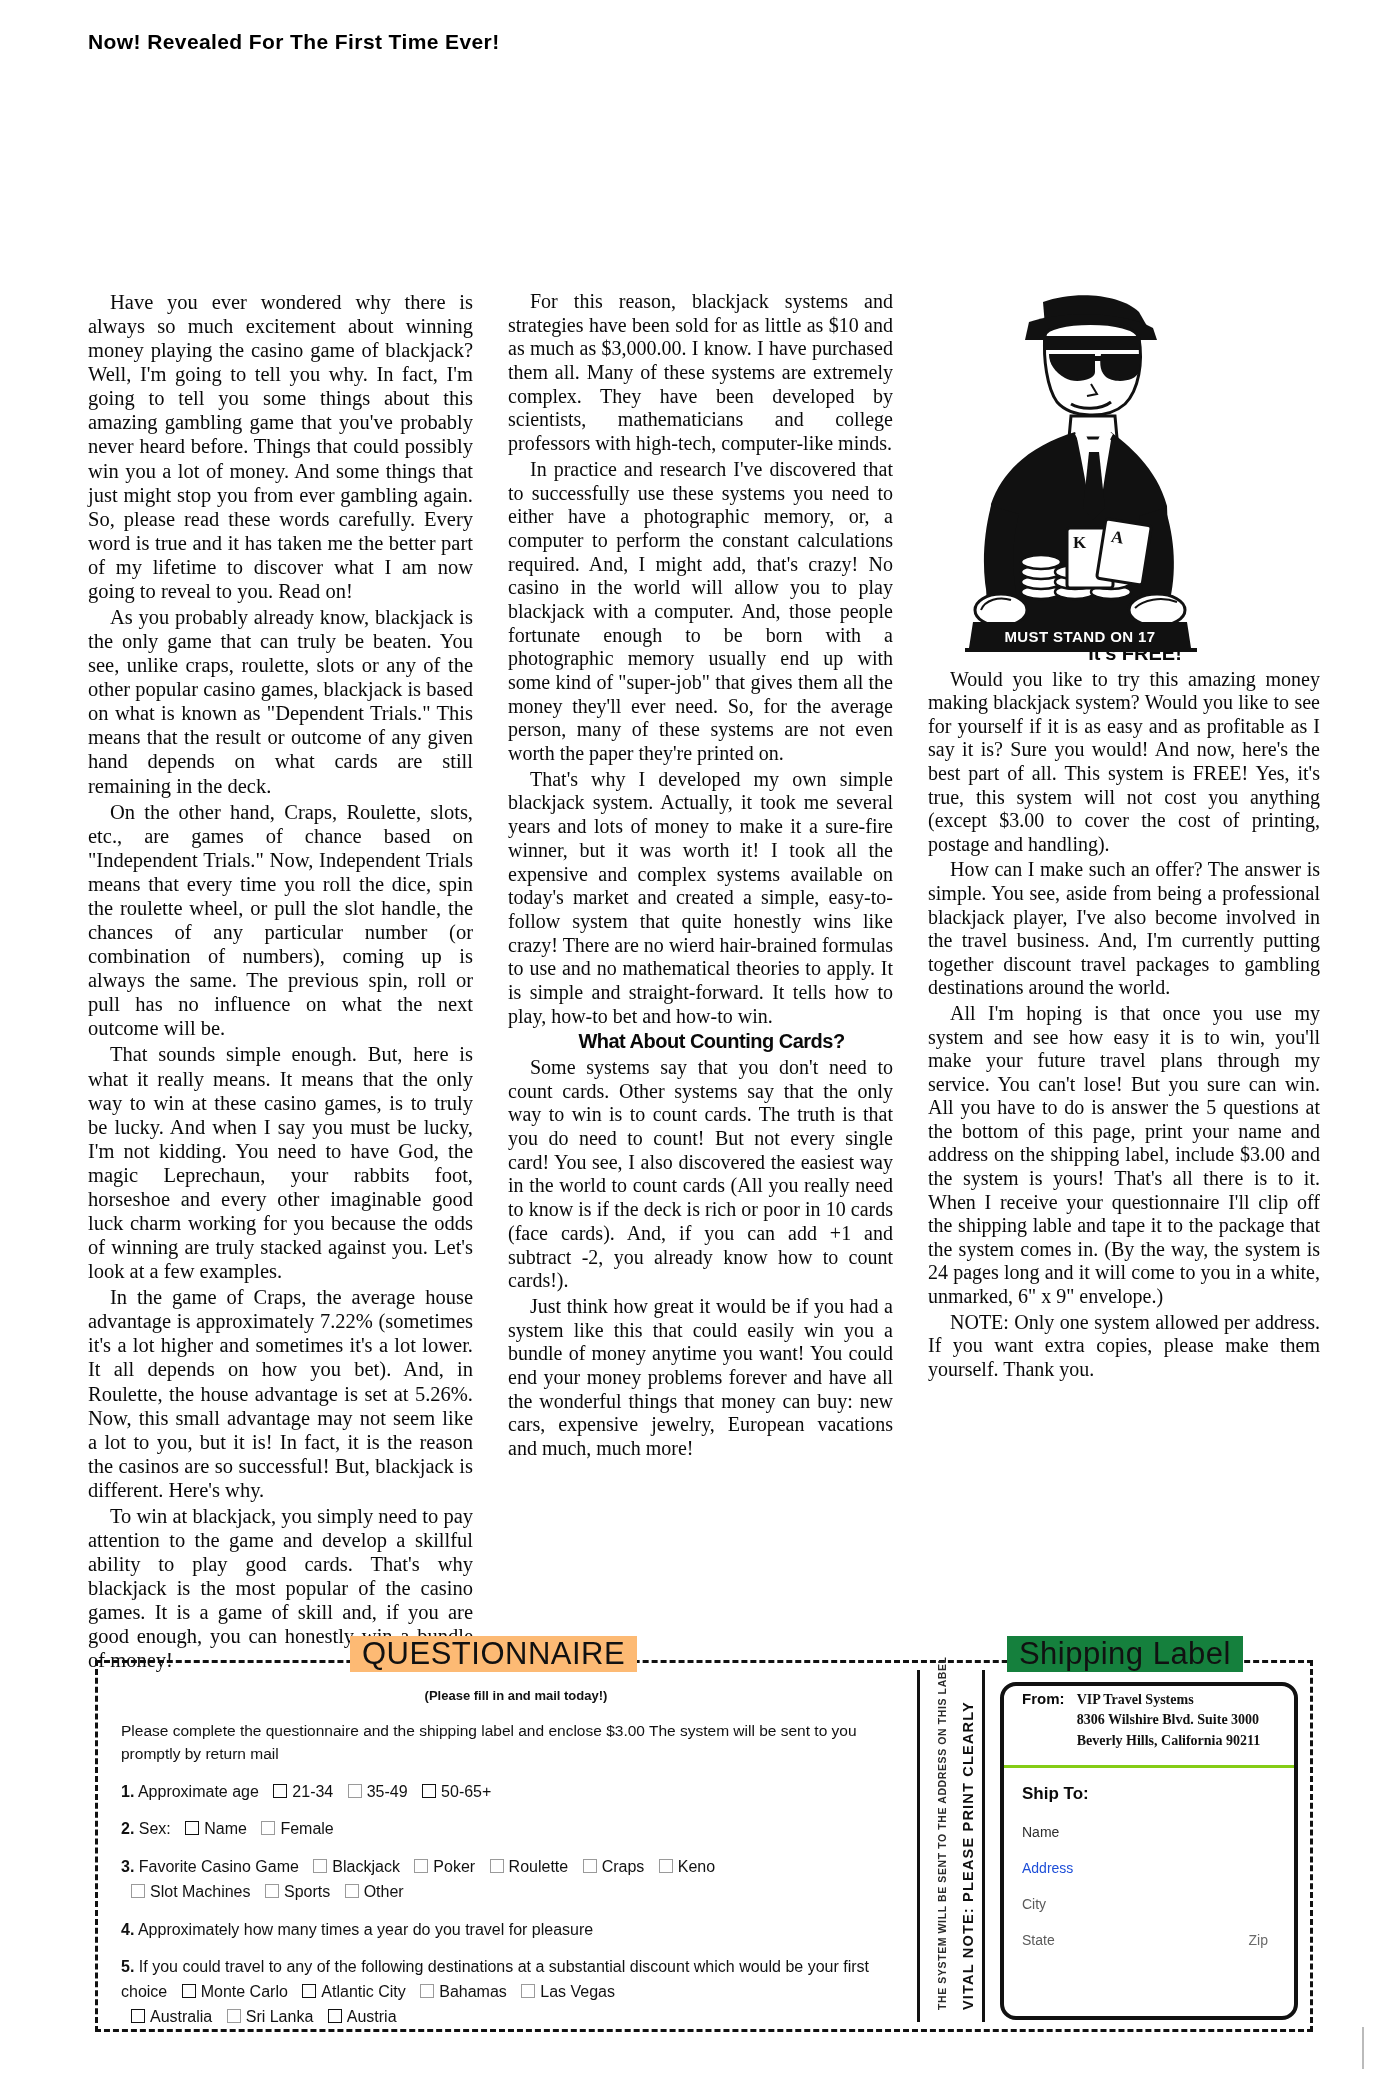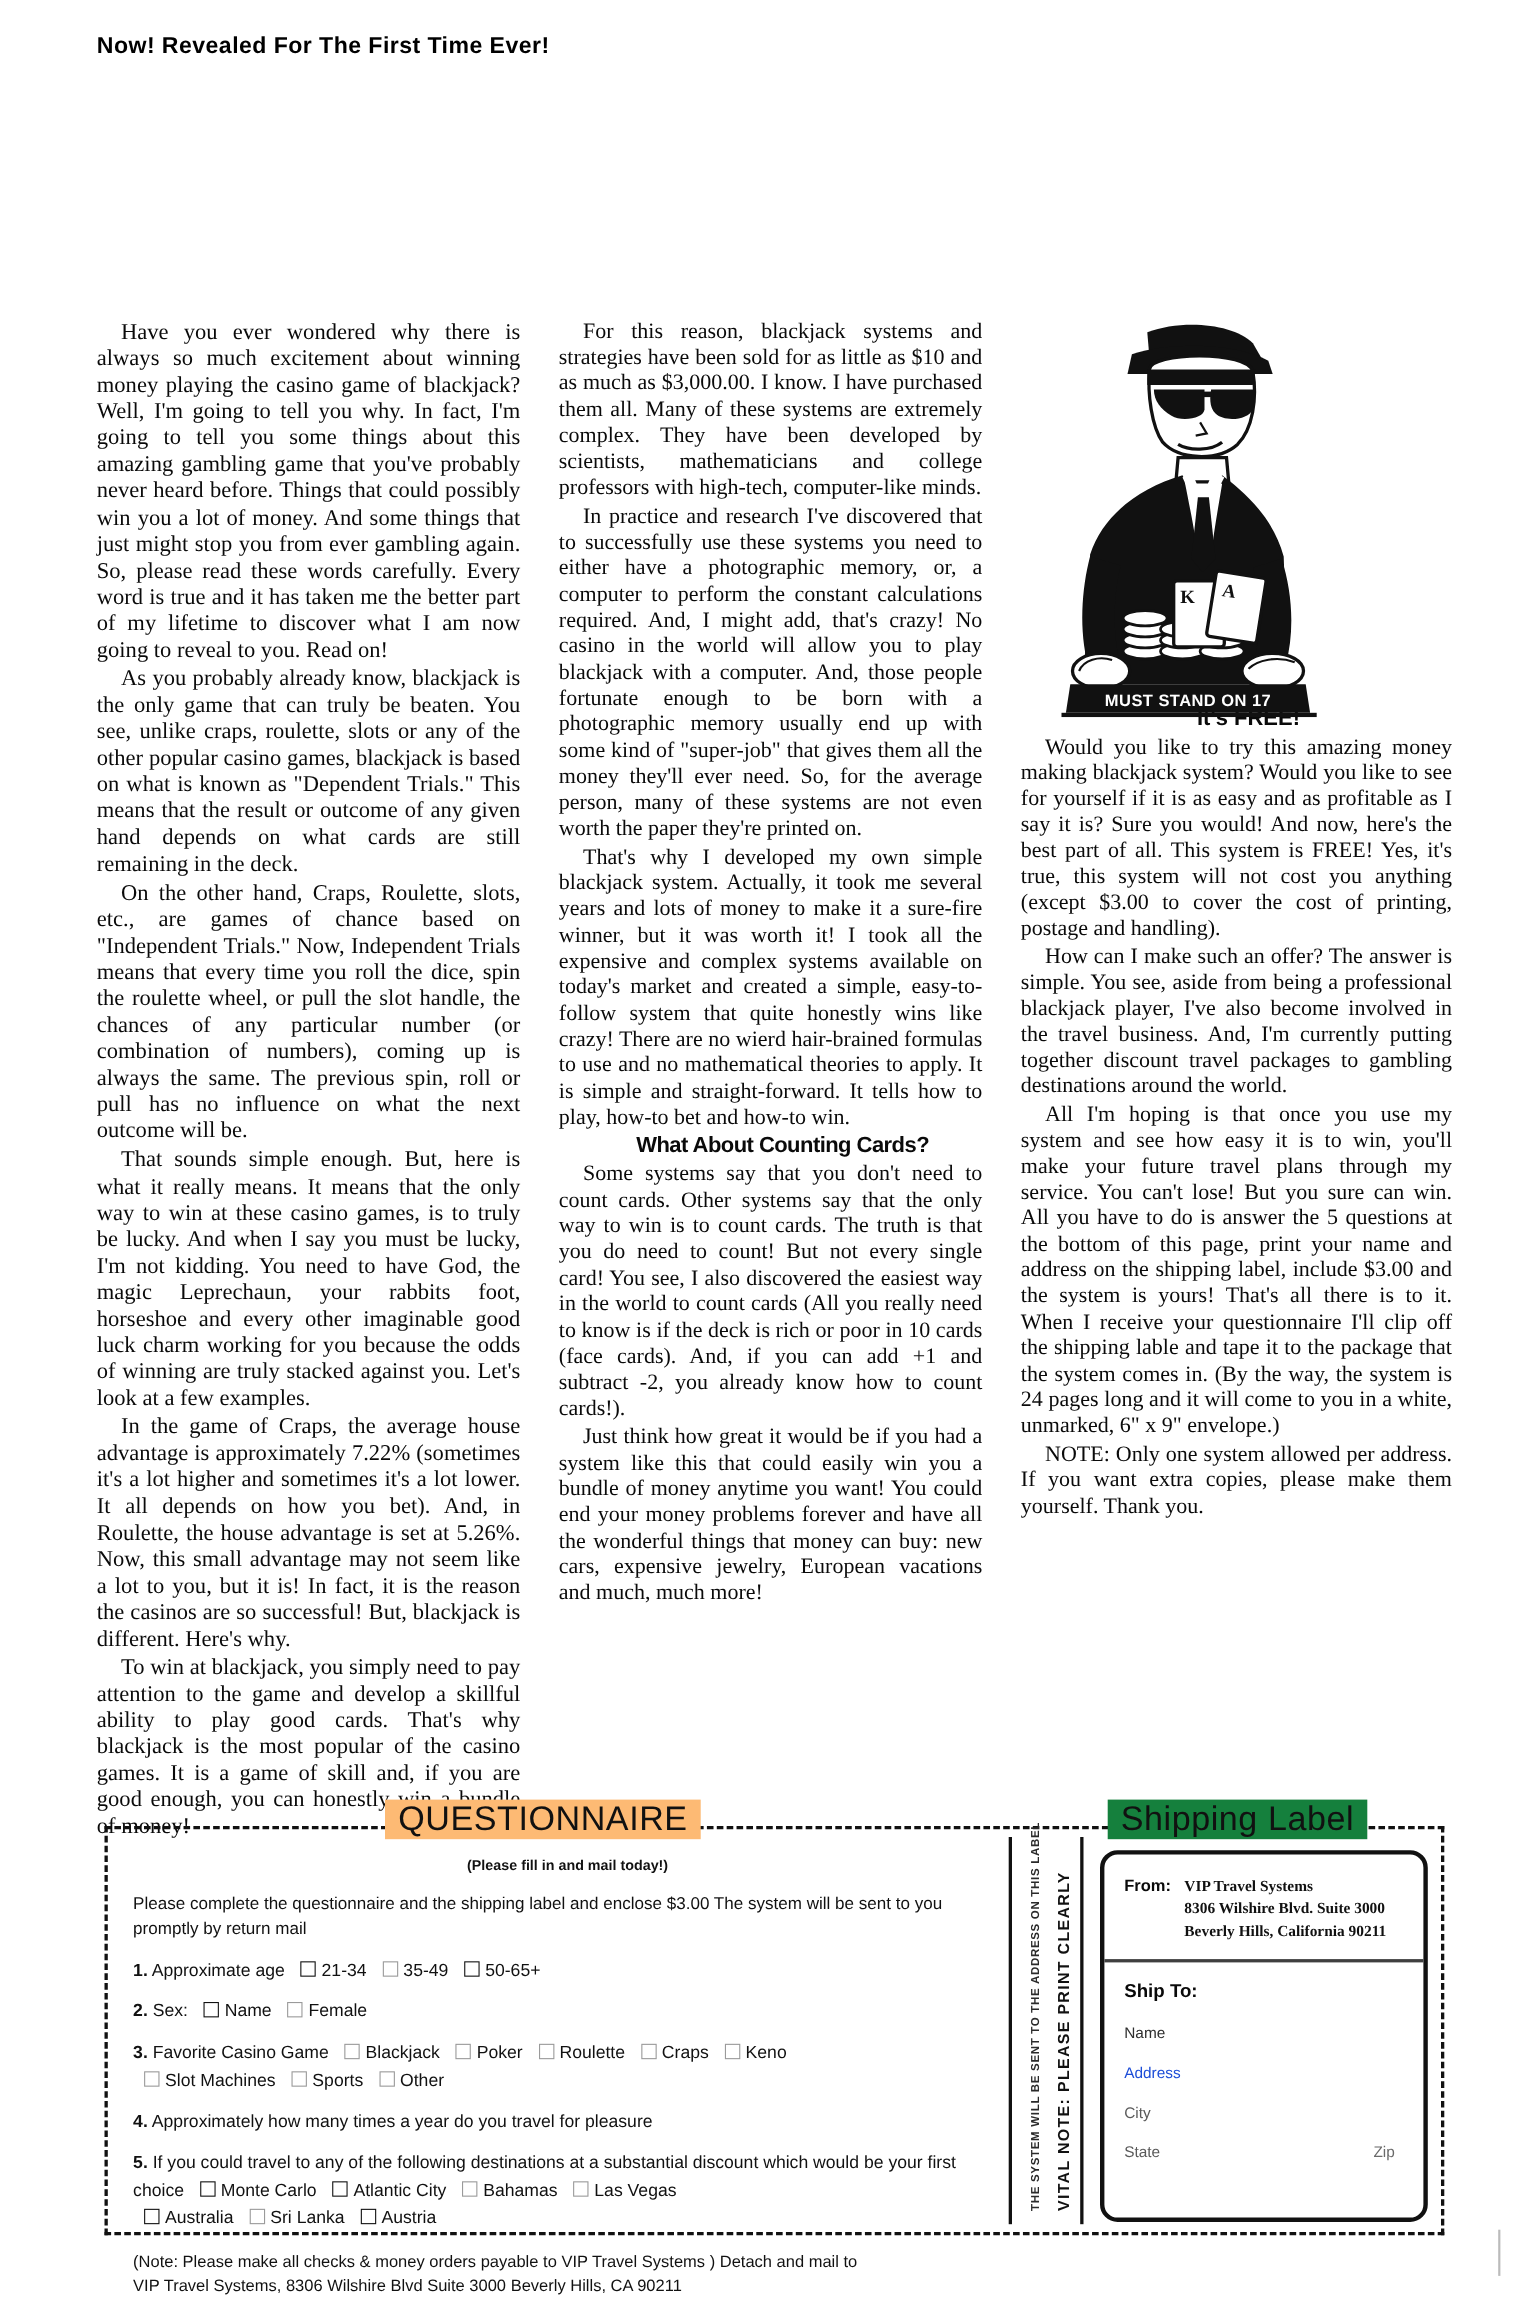--- a/index.html
+++ b/index.html
@@ -141,22 +141,22 @@
   .vstrip .v1{left:40px;top:340px;font-size:14.5px;letter-spacing:1.2px;}
   .vstrip .v2{left:16px;top:340px;font-size:10.5px;letter-spacing:.6px;color:#2a2a2a;}
 
   
   .ship{
     position:absolute;left:905px;top:22px;width:290px;height:330px;
     border:4px solid #111;border-radius:16px;
     font-family:"Liberation Sans", sans-serif;
   }
   .ship .from{
-    padding:20px 0 14px 18px;
-    border-bottom:3px solid #404040;
+    padding:4px 0 14px 18px;
+    border-bottom:3px solid #84cc16;
     font-size:15px;
   }
   .ship .from .lbl{font-weight:bold;display:inline-block;vertical-align:top;margin-right:8px;}
   .ship .from .addr{
     display:inline-block;vertical-align:top;
     font-family:"Liberation Serif", serif;
     font-weight:bold;font-size:14px;line-height:1.45;color:#111;
   }
   .ship .to{padding:16px 0 0 18px;}
   .ship .to .lbl{font-weight:bold;font-size:17px;}
@@ -324,24 +324,20 @@
         <span class="cb"></span><span>Monte Carlo</span>
         <span class="cb"></span><span>Atlantic City</span>
         <span class="cb faint"></span><span>Bahamas</span>
         <span class="cb faint"></span><span>Las Vegas</span>
         <br>
         <span class="cb"></span><span>Australia</span>
         <span class="cb faint"></span><span>Sri Lanka</span>
         <span class="cb"></span><span>Austria</span>
       </div>
 
-      <div class="q-foot">
-        <div>(Note: Please make all checks &amp; money orders payable to  VIP Travel Systems ) Detach and mail to</div>
-        <div>VIP Travel Systems, 8306 Wilshire Blvd   Suite 3000 Beverly Hills, CA 90211</div>
-      </div>
     </div>
 
     <div class="vstrip">
       <div class="vtext v1">VITAL NOTE: PLEASE PRINT CLEARLY</div>
       <div class="vtext v2">THE SYSTEM WILL BE SENT TO THE ADDRESS ON THIS LABEL</div>
     </div>
 
     <div class="ship">
       <div class="from">
         <span class="lbl">From:</span>

